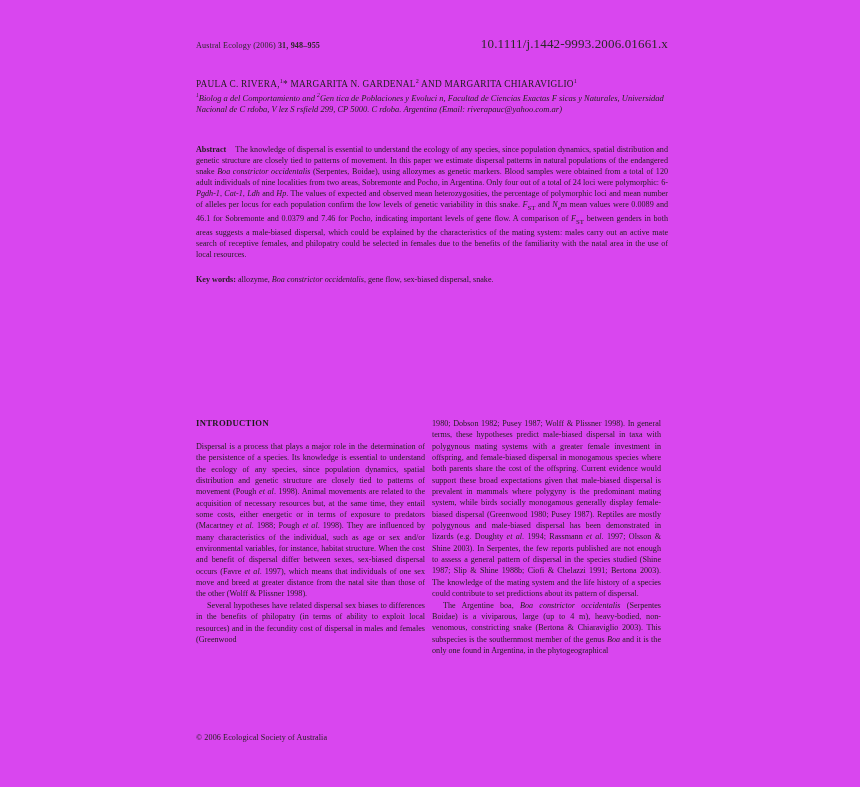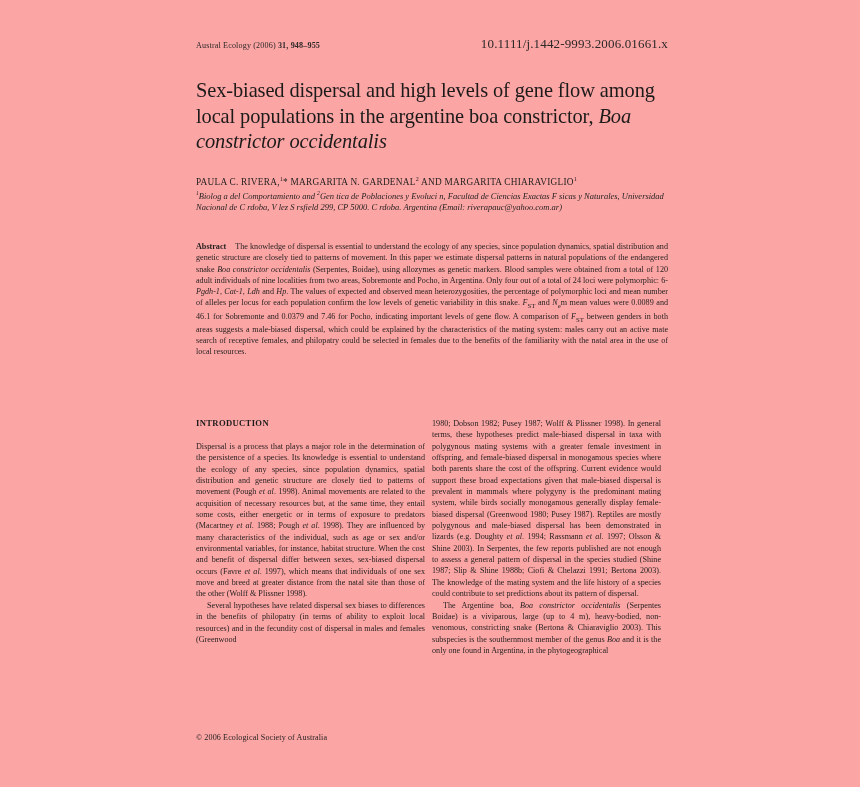--- a/index.html
+++ b/index.html
@@ -14,21 +14,21 @@
     font-family: "Liberation Serif", "DejaVu Serif", serif;
     color: #211f1d;
     -webkit-font-smoothing: antialiased;
   }
 
   .page {
     position: absolute;
     left: 0; top: 0;
     width: 860px;
     height: 787px;
-    background: #fca5a5;
+    background: #d946ef;
   }
 
   .content {
     position: absolute;
     left: 196px;
     top: 36px;
     width: 472px;
   }
 
   
@@ -154,30 +154,28 @@
 
 <div class="page">
 
   <div class="content">
 
     <div class="runhead">
       <div class="runhead-left"><span>Austral Ecology</span>&nbsp;<span>(2006) </span><span class="vol">31, 948–955</span></div>
       <div class="runhead-right">10.1111/j.1442-9993.2006.01661.x</div>
     </div>
 
-    <h1 class="title"><span>Sex-biased dispersal and high levels of gene flow among</span>
-      <span>local populations in the argentine boa constrictor, </span><span class="sp">Boa</span>
-      <span class="sp">constrictor occidentalis</span></h1>
 
     <div class="authors"><span>PAULA C. RIVERA,</span><sup>1</sup><span>* MARGARITA N. GARDENAL</span><sup>2</sup><span> AND MARGARITA CHIARAVIGLIO</span><sup>1</sup></div>
 
     <div class="affil"><sup>1</sup><span>Biolog a del Comportamiento and </span><sup>2</sup><span>Gen tica de Poblaciones y Evoluci n, Facultad de Ciencias Exactas F sicas y Naturales, Universidad Nacional de C rdoba, V lez S rsfield 299, CP 5000. C rdoba. Argentina (Email: riverapauc@yahoo.com.ar)</span></div>
 
     <div class="abstract"><span class="lbl-abstract">Abstract</span><span class="gap"></span><span>The knowledge of dispersal is essential to understand the ecology of any species, since population dynamics, spatial distribution and genetic structure are closely tied to patterns of movement. In this paper we estimate dispersal patterns in natural populations of the endangered snake </span><i>Boa constrictor occidentalis</i><span> (Serpentes, Boidae), using allozymes as genetic markers. Blood samples were obtained from a total of 120 adult individuals of nine localities from two areas, Sobremonte and Pocho, in Argentina. Only four out of a total of 24 loci were polymorphic: 6-</span><i>Pgdh-1</i><span>, </span><i>Cat-1</i><span>, </span><i>Ldh</i><span> and </span><i>Hp</i><span>. The values of expected and observed mean heterozygosities, the percentage of polymorphic loci and mean number of alleles per locus for each population confirm the low levels of genetic variability in this snake. </span><i>F</i><sub>ST</sub><span> and </span><i>N</i><sub>e</sub><span>m</span><span> mean values were 0.0089 and 46.1 for Sobremonte and 0.0379 and 7.46 for Pocho, indicating important levels of gene flow. A comparison of </span><i>F</i><sub>ST</sub><span> between genders in both areas suggests a male-biased dispersal, which could be explained by the characteristics of the mating system: males carry out an active mate search of receptive females, and philopatry could be selected in females due to the benefits of the familiarity with the natal area in the use of local resources.</span></div>
 
+    <div class="keywords"><b>Key words:</b><span> allozyme, </span><i>Boa constrictor occidentalis</i><span>, gene flow, sex-biased dispersal, snake.</span></div>
 
   </div>
 
   <div class="cols">
 
     <div class="col col-left body">
       <h2 class="secheading">INTRODUCTION</h2>
       <p><span>Dispersal is a process that plays a major role in the determination of the persistence of a species. Its knowledge is essential to understand the ecology of any species, since population dynamics, spatial distribution and genetic structure are closely tied to patterns of movement (Pough </span><i>et al</i><span>. 1998). Animal movements are related to the acquisition of necessary resources but, at the same time, they entail some costs, either energetic or in terms of exposure to predators (Macartney </span><i>et al</i><span>. 1988; Pough </span><i>et al</i><span>. 1998). They are influenced by many characteristics of the individual, such as age or sex and/or environmental variables, for instance, habitat structure. When the cost and benefit of dispersal differ between sexes, sex-biased dispersal occurs (Favre </span><i>et al</i><span>. 1997), which means that individuals of one sex move and breed at greater distance from the natal site than those of the other (Wolff &amp; Plissner 1998).</span></p>
       <p class="indent">Several hypotheses have related dispersal sex biases to differences in the benefits of philopatry (in terms of ability to exploit local resources) and in the fecundity cost of dispersal in males and females (Greenwood</p>
     </div>

